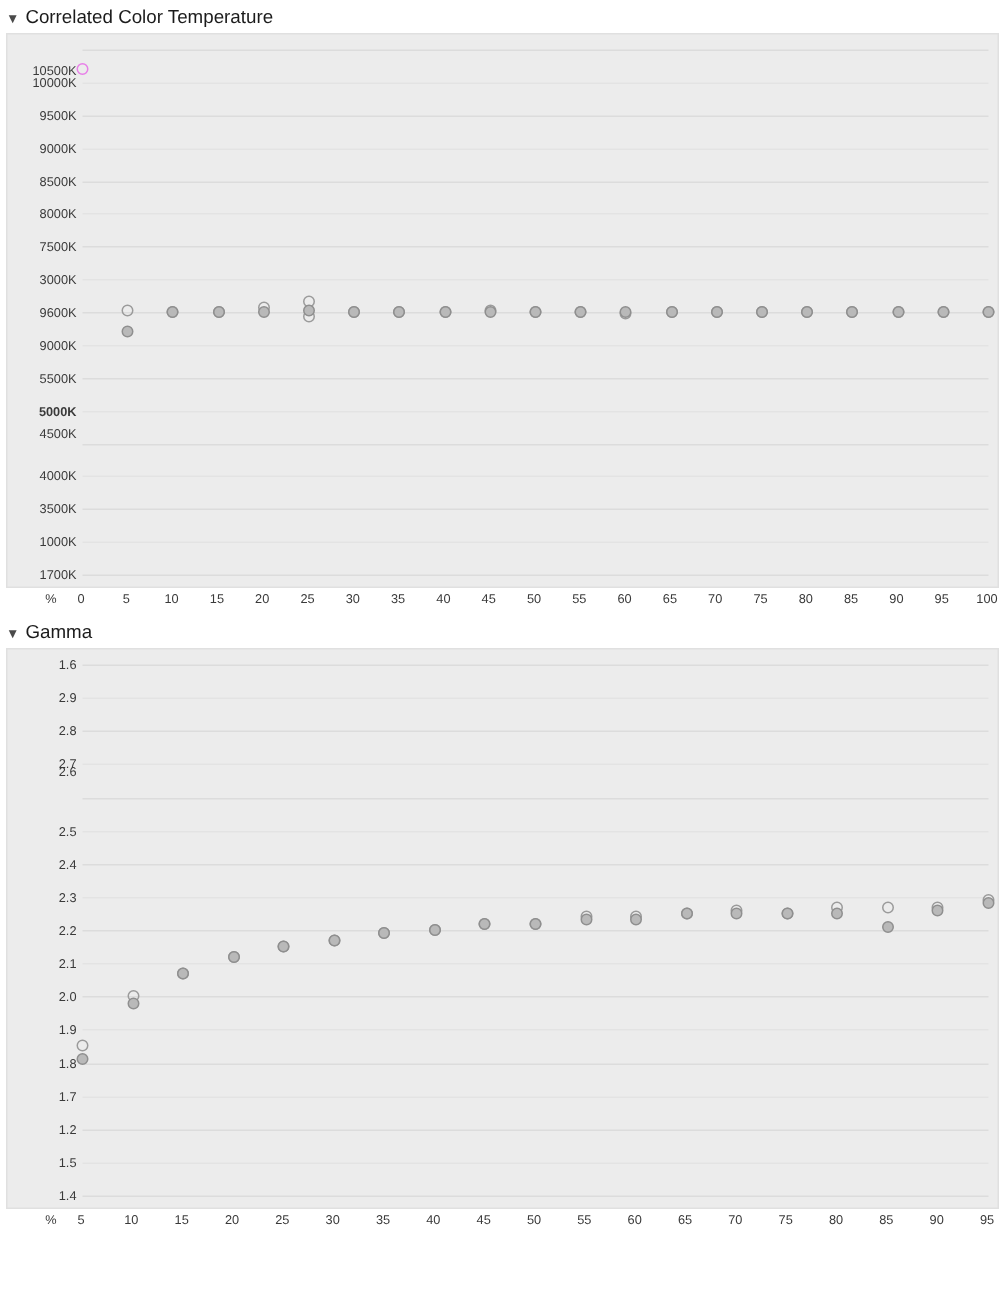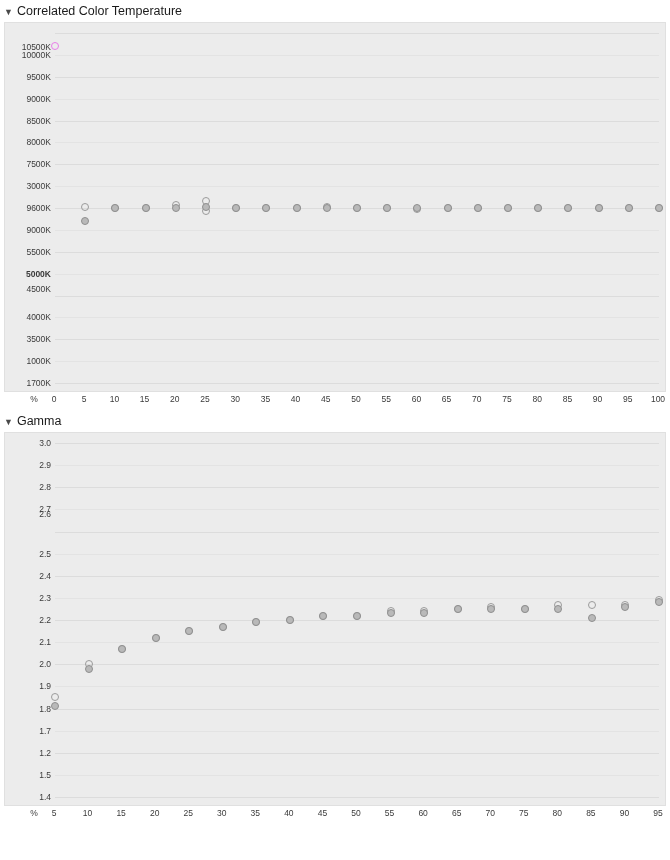--- a/index.html
+++ b/index.html
@@ -259,21 +259,21 @@
         <div class="ytick" style="top: 120.625px;">2.5</div>
         <div class="gridline major" style="top: 98.5px;"></div>
         <div class="ytick" style="top: 81px;">2.6</div>
         <div class="gridline" style="top: 76.375px;"></div>
         <div class="ytick" style="top: 76.375px;">2.7</div>
         <div class="gridline major" style="top: 54.25px;"></div>
         <div class="ytick" style="top: 54.25px; text-align: right;">2.8</div>
         <div class="gridline" style="top: 32.125px;"></div>
         <div class="ytick" style="top: 32.125px;">2.9</div>
         <div class="gridline major" style="top: 10px;"></div>
-        <div class="ytick" style="top: 10px;">3.0</div>
+        <div class="ytick" style="top: 10px;">1.6</div>
         <div class="pt" style="left: 50px; top: 264.438px;"></div>
         <div class="pt" style="left: 83.5556px; top: 231.25px;"></div>
         <div class="pt" style="left: 117.111px; top: 215.762px;"></div>
         <div class="pt" style="left: 150.667px; top: 204.7px;"></div>
         <div class="pt" style="left: 184.222px; top: 198.062px;"></div>
         <div class="pt" style="left: 217.778px; top: 193.637px;"></div>
         <div class="pt" style="left: 251.333px; top: 189.213px;"></div>
         <div class="pt" style="left: 284.889px; top: 187px;"></div>
         <div class="pt" style="left: 318.444px; top: 182.575px;"></div>
         <div class="pt" style="left: 352px; top: 182.575px;"></div>

